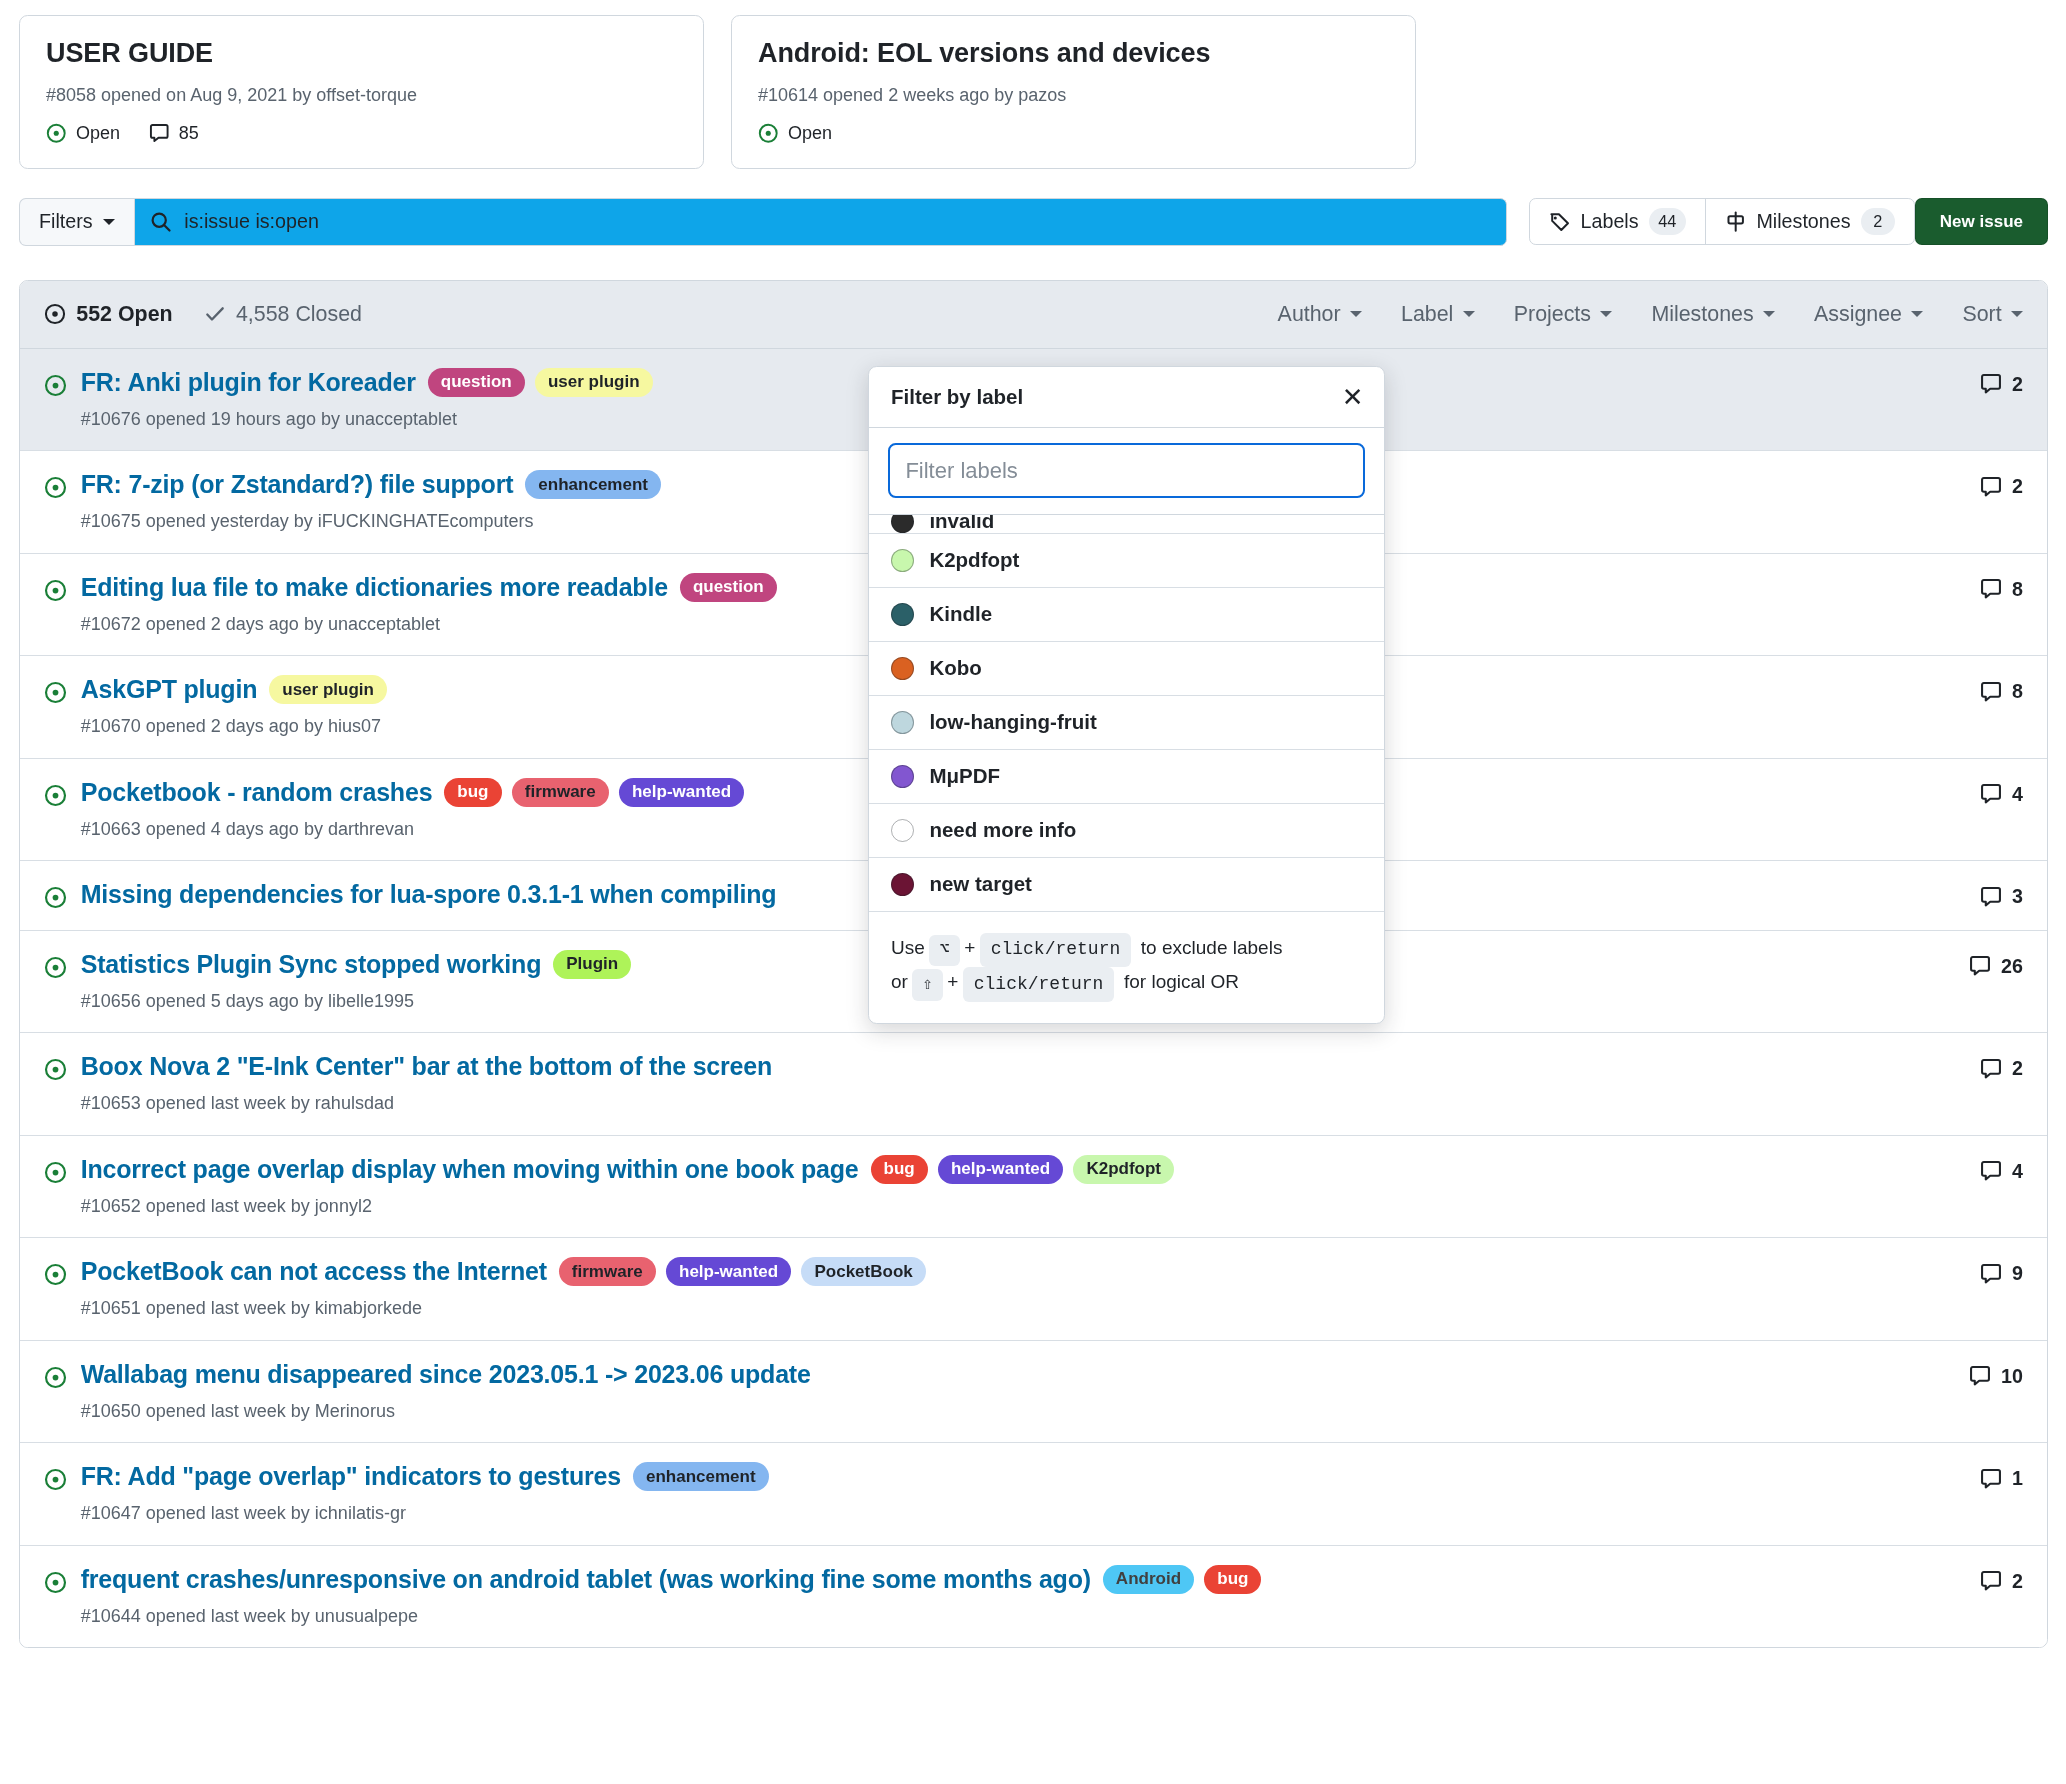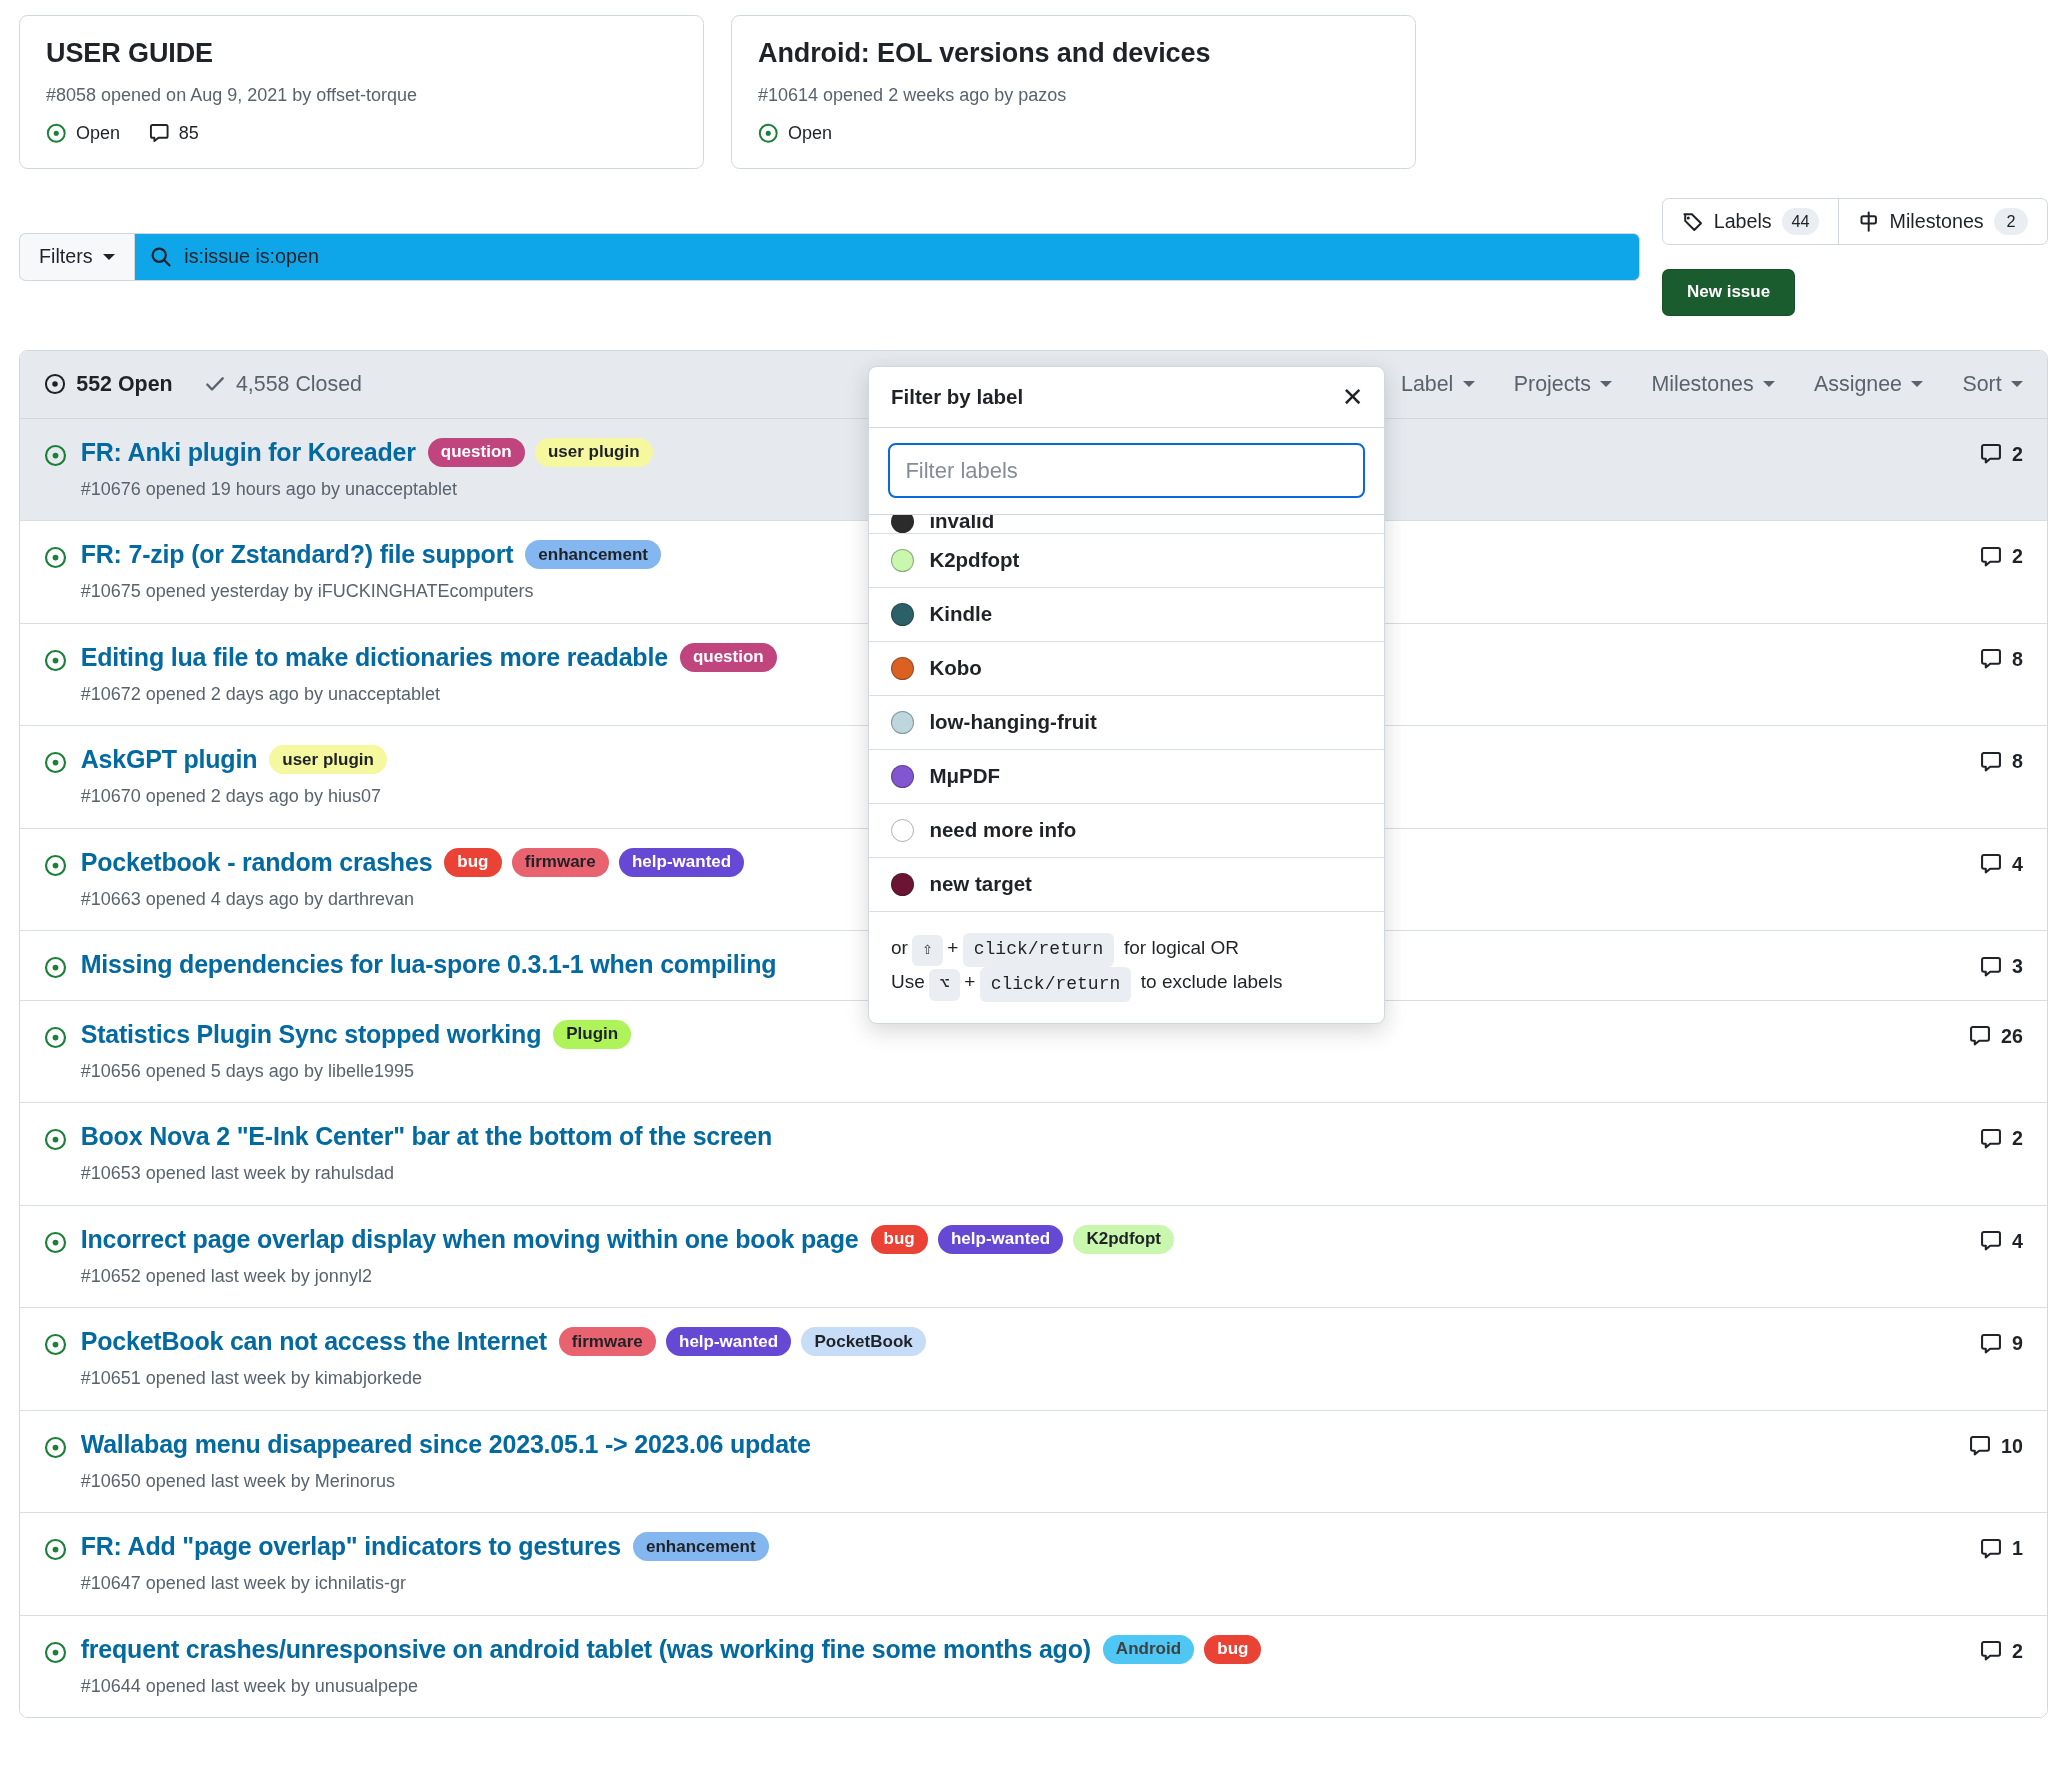--- a/index.html
+++ b/index.html
@@ -50,21 +50,21 @@
            margin-left: 1.7px; }
   .search-box {
     flex: 1; height: 48px;
     display: flex; align-items: center; gap: 12px;
     padding: 0 15.4px;
     background: #0ea5e9; border: 1.4px solid #d0d7de;
     border-radius: 0 6.8px 6.8px 0;
   }
   .search-val { font-size: 19.7px; color: #1f2328; }
 
-  .toolbar-right { display: flex; align-items: flex-start; gap: 24px; margin-left: 22px; flex-direction: column; }
+  .toolbar-right { display: flex; align-items: center; margin-left: 22px; }
   .seg-group { display: flex; border: 1.4px solid #d0d7de; border-radius: 6.8px; overflow: hidden; background:#fff; }
   .seg-btn {
     display: flex; align-items: center; gap: 10.3px;
     height: 45px; padding: 0 19px; font-size: 19.7px; color: #1f2328;
   }
   .seg-btn + .seg-btn { border-left: 1.4px solid #d0d7de; }
   .count-pill {
     display: inline-flex; align-items: center; justify-content: center;
     min-width: 34px; height: 27px; padding: 0 9.4px;
     background: #eaeef2; border-radius: 13.7px;
@@ -667,20 +667,20 @@
         <span>need more info</span>
       </div>
       <div class="pop-item">
         <span class="dot" style="background: rgb(107, 20, 52);"></span>
         <span>new target</span>
       </div>
       <div class="pop-item"></div>
     </div>
   <div class="pop-foot">
     <div>
+      <span>Use</span><span class="kbd">⌥</span><span>+</span><span class="kbd mono-wide">click/return</span> <span>to exclude labels</span>
+    </div>
+    <div>
       <span>or</span><span class="kbd">⇧</span><span>+</span><span class="kbd mono-wide">click/return</span> <span>for logical OR</span>
-    </div>
-    <div>
-      <span>Use</span><span class="kbd">⌥</span><span>+</span><span class="kbd mono-wide">click/return</span> <span>to exclude labels</span>
     </div>
   </div>
 </div>
 
 
 </body></html>

